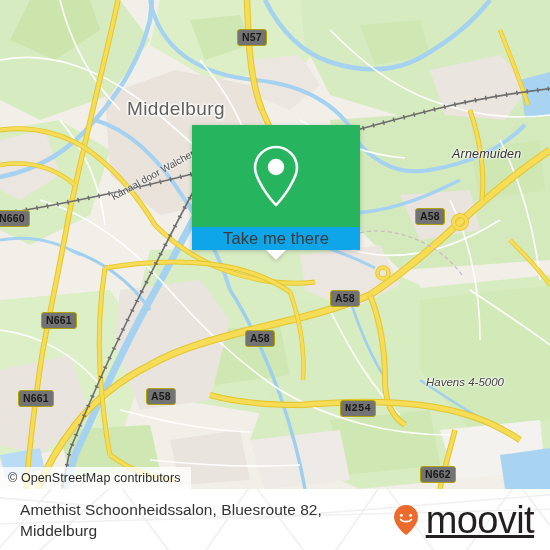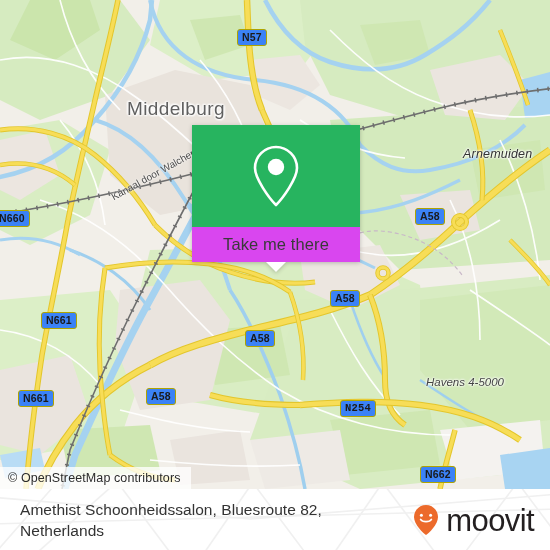--- a/index.html
+++ b/index.html
@@ -65,21 +65,21 @@
     position: absolute;
     font-size: 10px;
     color: #4a4a4a;
     white-space: nowrap;
     text-shadow: 0 0 2px #fff, 0 0 3px #fff;
   }
 
   
   .shield {
     position: absolute;
-    background: #3b82f6;
+    background: #737373;
     border: 1.4px solid #b0a400;
     border-radius: 3px;
     color: #1a1a1a;
     font-size: 10.5px;
     font-weight: bold;
     line-height: 13px;
     padding: 1px 4px 1px 4px;
     letter-spacing: 0.2px;
     text-align: center;
     box-sizing: border-box;
@@ -110,22 +110,22 @@
     filter: drop-shadow(0 1px 2px rgba(0,0,0,0.22));
   }
   #card-top {
     background: #27b45f;
     height: 102px;
     display: flex;
     align-items: center;
     justify-content: center;
   }
   #card-bottom {
-    background: #d946ef;
-    height: 35px;
+    background: #0ea5e9;
+    height: 23px;
     display: flex;
     align-items: center;
     justify-content: center;
     position: relative;
   }
   #card-cta {
     font-size: 16.5px;
     color: #3a3a3a;
     letter-spacing: 0.1px;
   }
@@ -168,26 +168,27 @@
   }
   #brand {
     position: absolute;
     right: 16px;
     top: 14px;
     display: flex;
     align-items: center;
     height: 34px;
   }
   #brand-name {
-    font-size: 31px;
+    font-size: 38px;
     color: #231f20;
     letter-spacing: -0.6px;
     line-height: 31px;
     margin-left: 3px;
     font-weight: normal;
+    text-decoration: underline;
   }
 </style>
 </head>
 <body>
 
 <div id="screen">
 
   <div id="map">
 
     <svg class="maplayer" viewBox="0 0 550 489" preserveAspectRatio="none">
@@ -328,21 +329,21 @@
       <path d="M-5,215 C60,205 130,190 200,172 C280,152 360,128 440,108 C480,98 520,92 555,88" fill="none" stroke="#6e6e6e" stroke-width="4.5" stroke-dasharray="1.5 9"></path>
 
       <path d="M205,170 C180,215 155,265 130,315 C108,360 88,405 70,450 L62,489" fill="none" stroke="#6e6e6e" stroke-width="1.6"></path>
       <path d="M205,170 C180,215 155,265 130,315 C108,360 88,405 70,450 L62,489" fill="none" stroke="#6e6e6e" stroke-width="4" stroke-dasharray="1.5 9"></path>
 
       <path d="M330,250 C345,235 365,228 390,232 C420,237 445,252 462,275" fill="none" stroke="#c8b8c8" stroke-width="1.2" stroke-dasharray="4 3"></path>
     </svg>
 
     <div class="mlabel city-label" style="left:88px; top:98px;margin-left:39px;">Middelburg</div>
 
-    <div class="mlabel town-label" style="left:463px; top:147px;">Arnemuiden</div>
+    <div class="mlabel town-label" style="left:452px; top:147px;">Arnemuiden</div>
 
     <div class="mlabel area-label" style="left:426px; top:376px;">Havens 4-5000</div>
 
     <div class="water-label" style="left:112px; top:192px; transform: rotate(-29deg); transform-origin: left center;">Kanaal door Walcheren</div>
 
     <div class="shield" style="left:237px; top:29px;">N57</div>
     <div class="shield" style="left:-6px;  top:210px;">N660</div>
     <div class="shield" style="left:415px; top:208px;">A58</div>
     <div class="shield" style="left:330px; top:290px;">A58</div>
     <div class="shield" style="left:41px;  top:312px;">N661</div>
@@ -382,21 +383,21 @@
         <path d="M250,-10 L310,70"></path>
         <path d="M330,70 L385,-10"></path>
         <path d="M380,-10 L440,70"></path>
         <path d="M460,70 L520,-10"></path>
         <path d="M515,-10 L560,50"></path>
         <path d="M-10,35 L560,20"></path>
         <path d="M-10,8 L250,30 L560,5"></path>
       </g>
     </svg>
 
-    <div id="footer-title">Amethist Schoonheidssalon, Bluesroute 82, Netherlands</div>
+    <div id="footer-title">Amethist Schoonheidssalon, Bluesroute 82, Middelburg</div>
 
     <div id="brand">
       <svg width="34" height="34" viewBox="0 0 34 34">
         <path d="M17 2 C10.4 2 5 7.4 5 14 C5 21.5 14 30 17 32 C20 30 29 21.5 29 14 C29 7.4 23.6 2 17 2 Z" fill="#ec6a2b"></path>
         <circle cx="12.4" cy="12.2" r="1.5" fill="#ffffff"></circle>
         <circle cx="21.6" cy="12.2" r="1.5" fill="#ffffff"></circle>
         <path d="M11.6 16.4 C13.4 19.4 20.6 19.4 22.4 16.4" fill="none" stroke="#ffffff" stroke-width="1.7" stroke-linecap="round"></path>
       </svg>
       <span id="brand-name">moovit</span>
     </div>

